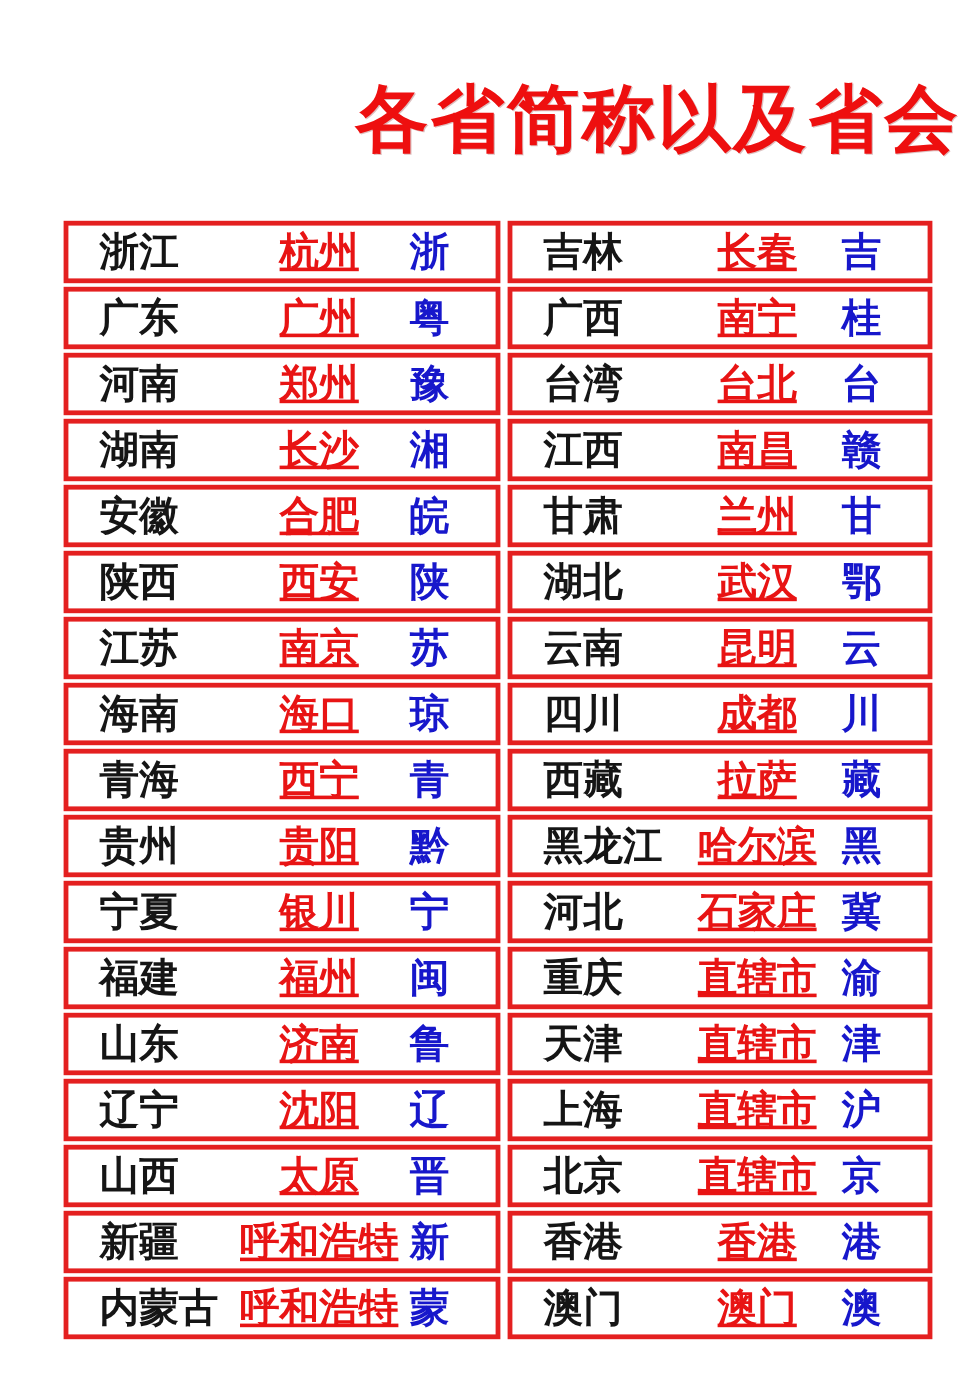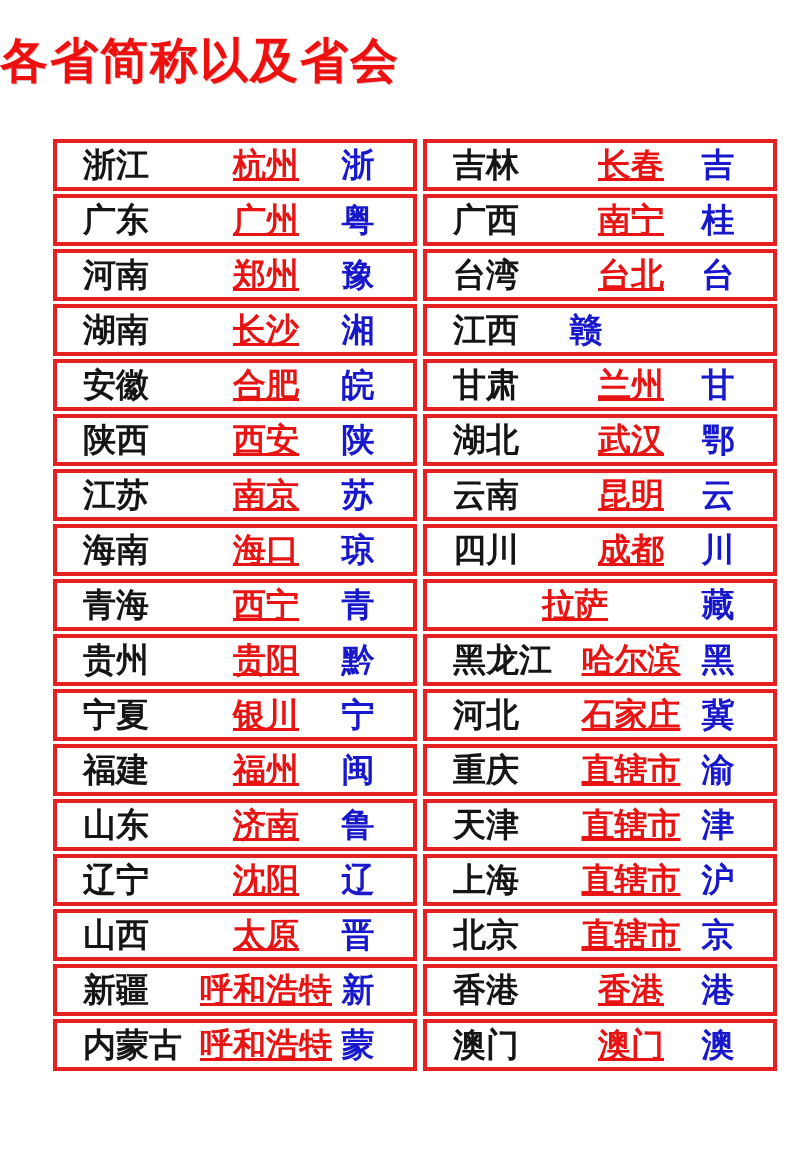--- a/index.html
+++ b/index.html
@@ -12,24 +12,24 @@
   }
   * { margin: 0; padding: 0; box-sizing: border-box; }
   html, body { width: 800px; }
   body {
     height: 1157px;
     font-family: "Liberation Sans", "DejaVu Sans", sans-serif;
     background: radial-gradient(ellipse 115% 110% at 50% 46%, #ffffff 76%, var(--bg-edge) 100%);
     overflow: hidden;
   }
   .title {
-    margin-top: 36px;
-    text-align: left;
+    margin-top: 67px;
+    text-align: right;
     color: var(--title-red);
-    font-size: 48px;
+    font-size: 61px;
     font-weight: bold;
     line-height: 1.05;
     letter-spacing: 2px;
     text-shadow: 1px 1px 0 rgba(120,0,0,0.25);
   }
   .tables {
     display: flex;
     margin: 53px 0 0 53px;
     gap: 6px;
   }
@@ -175,20 +175,21 @@
           <span class="cap">南宁</span>
           <span class="abbr">桂</span>
         </div>
         <div class="row">
           <span class="prov">台湾</span>
           <span class="cap">台北</span>
           <span class="abbr">台</span>
         </div>
         <div class="row">
           <span class="prov">江西</span>
+          <span class="cap">南昌</span>
           <span class="abbr">赣</span>
         </div>
         <div class="row">
           <span class="prov">甘肃</span>
           <span class="cap">兰州</span>
           <span class="abbr">甘</span>
         </div>
         <div class="row">
           <span class="prov">湖北</span>
           <span class="cap">武汉</span>
@@ -198,20 +199,21 @@
           <span class="prov">云南</span>
           <span class="cap">昆明</span>
           <span class="abbr">云</span>
         </div>
         <div class="row">
           <span class="prov">四川</span>
           <span class="cap">成都</span>
           <span class="abbr">川</span>
         </div>
         <div class="row">
+          <span class="prov">西藏</span>
           <span class="cap">拉萨</span>
           <span class="abbr">藏</span>
         </div>
         <div class="row">
           <span class="prov">黑龙江</span>
           <span class="cap">哈尔滨</span>
           <span class="abbr">黑</span>
         </div>
         <div class="row">
           <span class="prov">河北</span>

